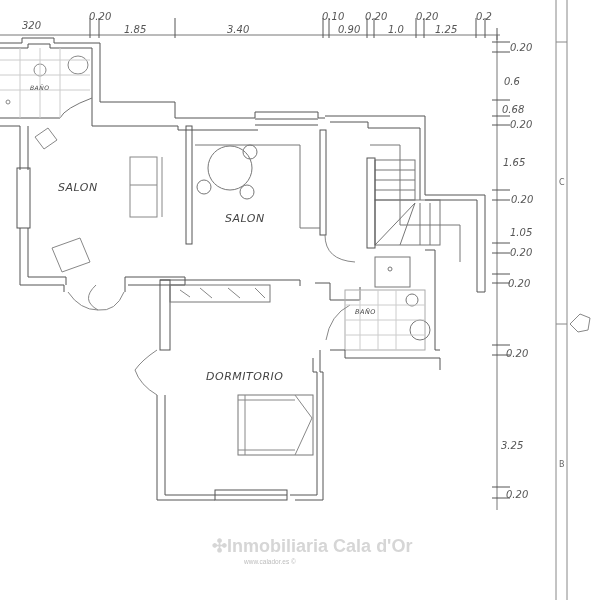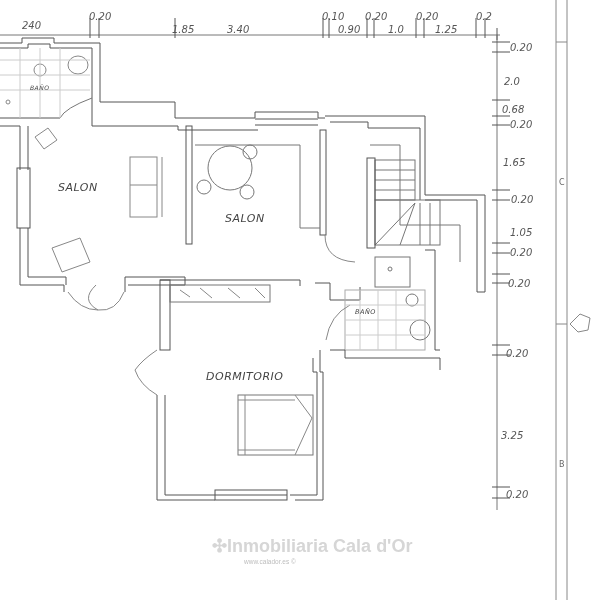--- a/index.html
+++ b/index.html
@@ -158,43 +158,43 @@
       <line x1="345" y1="305" x2="425" y2="305"></line>
         <line x1="345" y1="320" x2="425" y2="320"></line>
         <line x1="345" y1="335" x2="425" y2="335"></line>
       <line x1="360" y1="290" x2="360" y2="350"></line>
         <line x1="378" y1="290" x2="378" y2="350"></line>
         <line x1="396" y1="290" x2="396" y2="350"></line>
     </g>
   </g>
 </svg>
 
-<div class="dim" style="left:22px;top:20px;">240</div>
+<div class="dim" style="left:22px;top:20px;">320</div>
 <div class="dim" style="left:89px;top:11px;">0.20</div>
-<div class="dim" style="left:124px;top:24px;margin-left:48px;">1.85</div>
+<div class="dim" style="left:124px;top:24px;">1.85</div>
 <div class="dim" style="left:227px;top:24px;font-style:italic;">3.40</div>
 <div class="dim" style="left:322px;top:11px;text-align:right;">0.10</div>
 <div class="dim" style="left:338px;top:24px;">0.90</div>
 <div class="dim" style="left:365px;top:11px;">0.20</div>
 <div class="dim" style="left:388px;top:24px;">1.0</div>
 <div class="dim" style="left:416px;top:11px;">0.20</div>
 <div class="dim" style="left:435px;top:24px;">1.25</div>
 <div class="dim" style="left:476px;top:11px;">0.2</div>
 
 <div class="dim" style="left:510px;top:42px;">0.20</div>
-<div class="dim" style="left:504px;top:76px;">2.0</div>
+<div class="dim" style="left:504px;top:76px;">0.6</div>
 <div class="dim" style="left:502px;top:104px;">0.68</div>
 <div class="dim" style="left:510px;top:119px;">0.20</div>
 <div class="dim" style="left:503px;top:157px;">1.65</div>
 <div class="dim" style="left:511px;top:194px;">0.20</div>
 <div class="dim" style="left:510px;top:221px;margin-top:6px;">1.05</div>
 <div class="dim" style="left:510px;top:247px;">0.20</div>
 <div class="dim" style="left:508px;top:278px;">0.20</div>
 <div class="dim" style="left:506px;top:348px;">0.20</div>
-<div class="dim" style="left:501px;top:430px;text-align:right;">3.25</div>
+<div class="dim" style="left:501px;top:440px;text-align:right;">3.25</div>
 <div class="dim" style="left:506px;top:489px;">0.20</div>
 
 <div class="axis" style="left:559px;top:178px;">C</div>
 <div class="axis" style="left:559px;top:460px;">B</div>
 
 <div class="room" style="left:30px;top:84px;font-size:6px;">BAÑO</div>
 <div class="room" style="left:58px;top:181px;">SALON</div>
 <div class="room" style="left:225px;top:212px;">SALON</div>
 <div class="room" style="left:355px;top:308px;font-size:6.5px;">BAÑO</div>
 <div class="room" style="left:206px;top:370px;">DORMITORIO</div>

